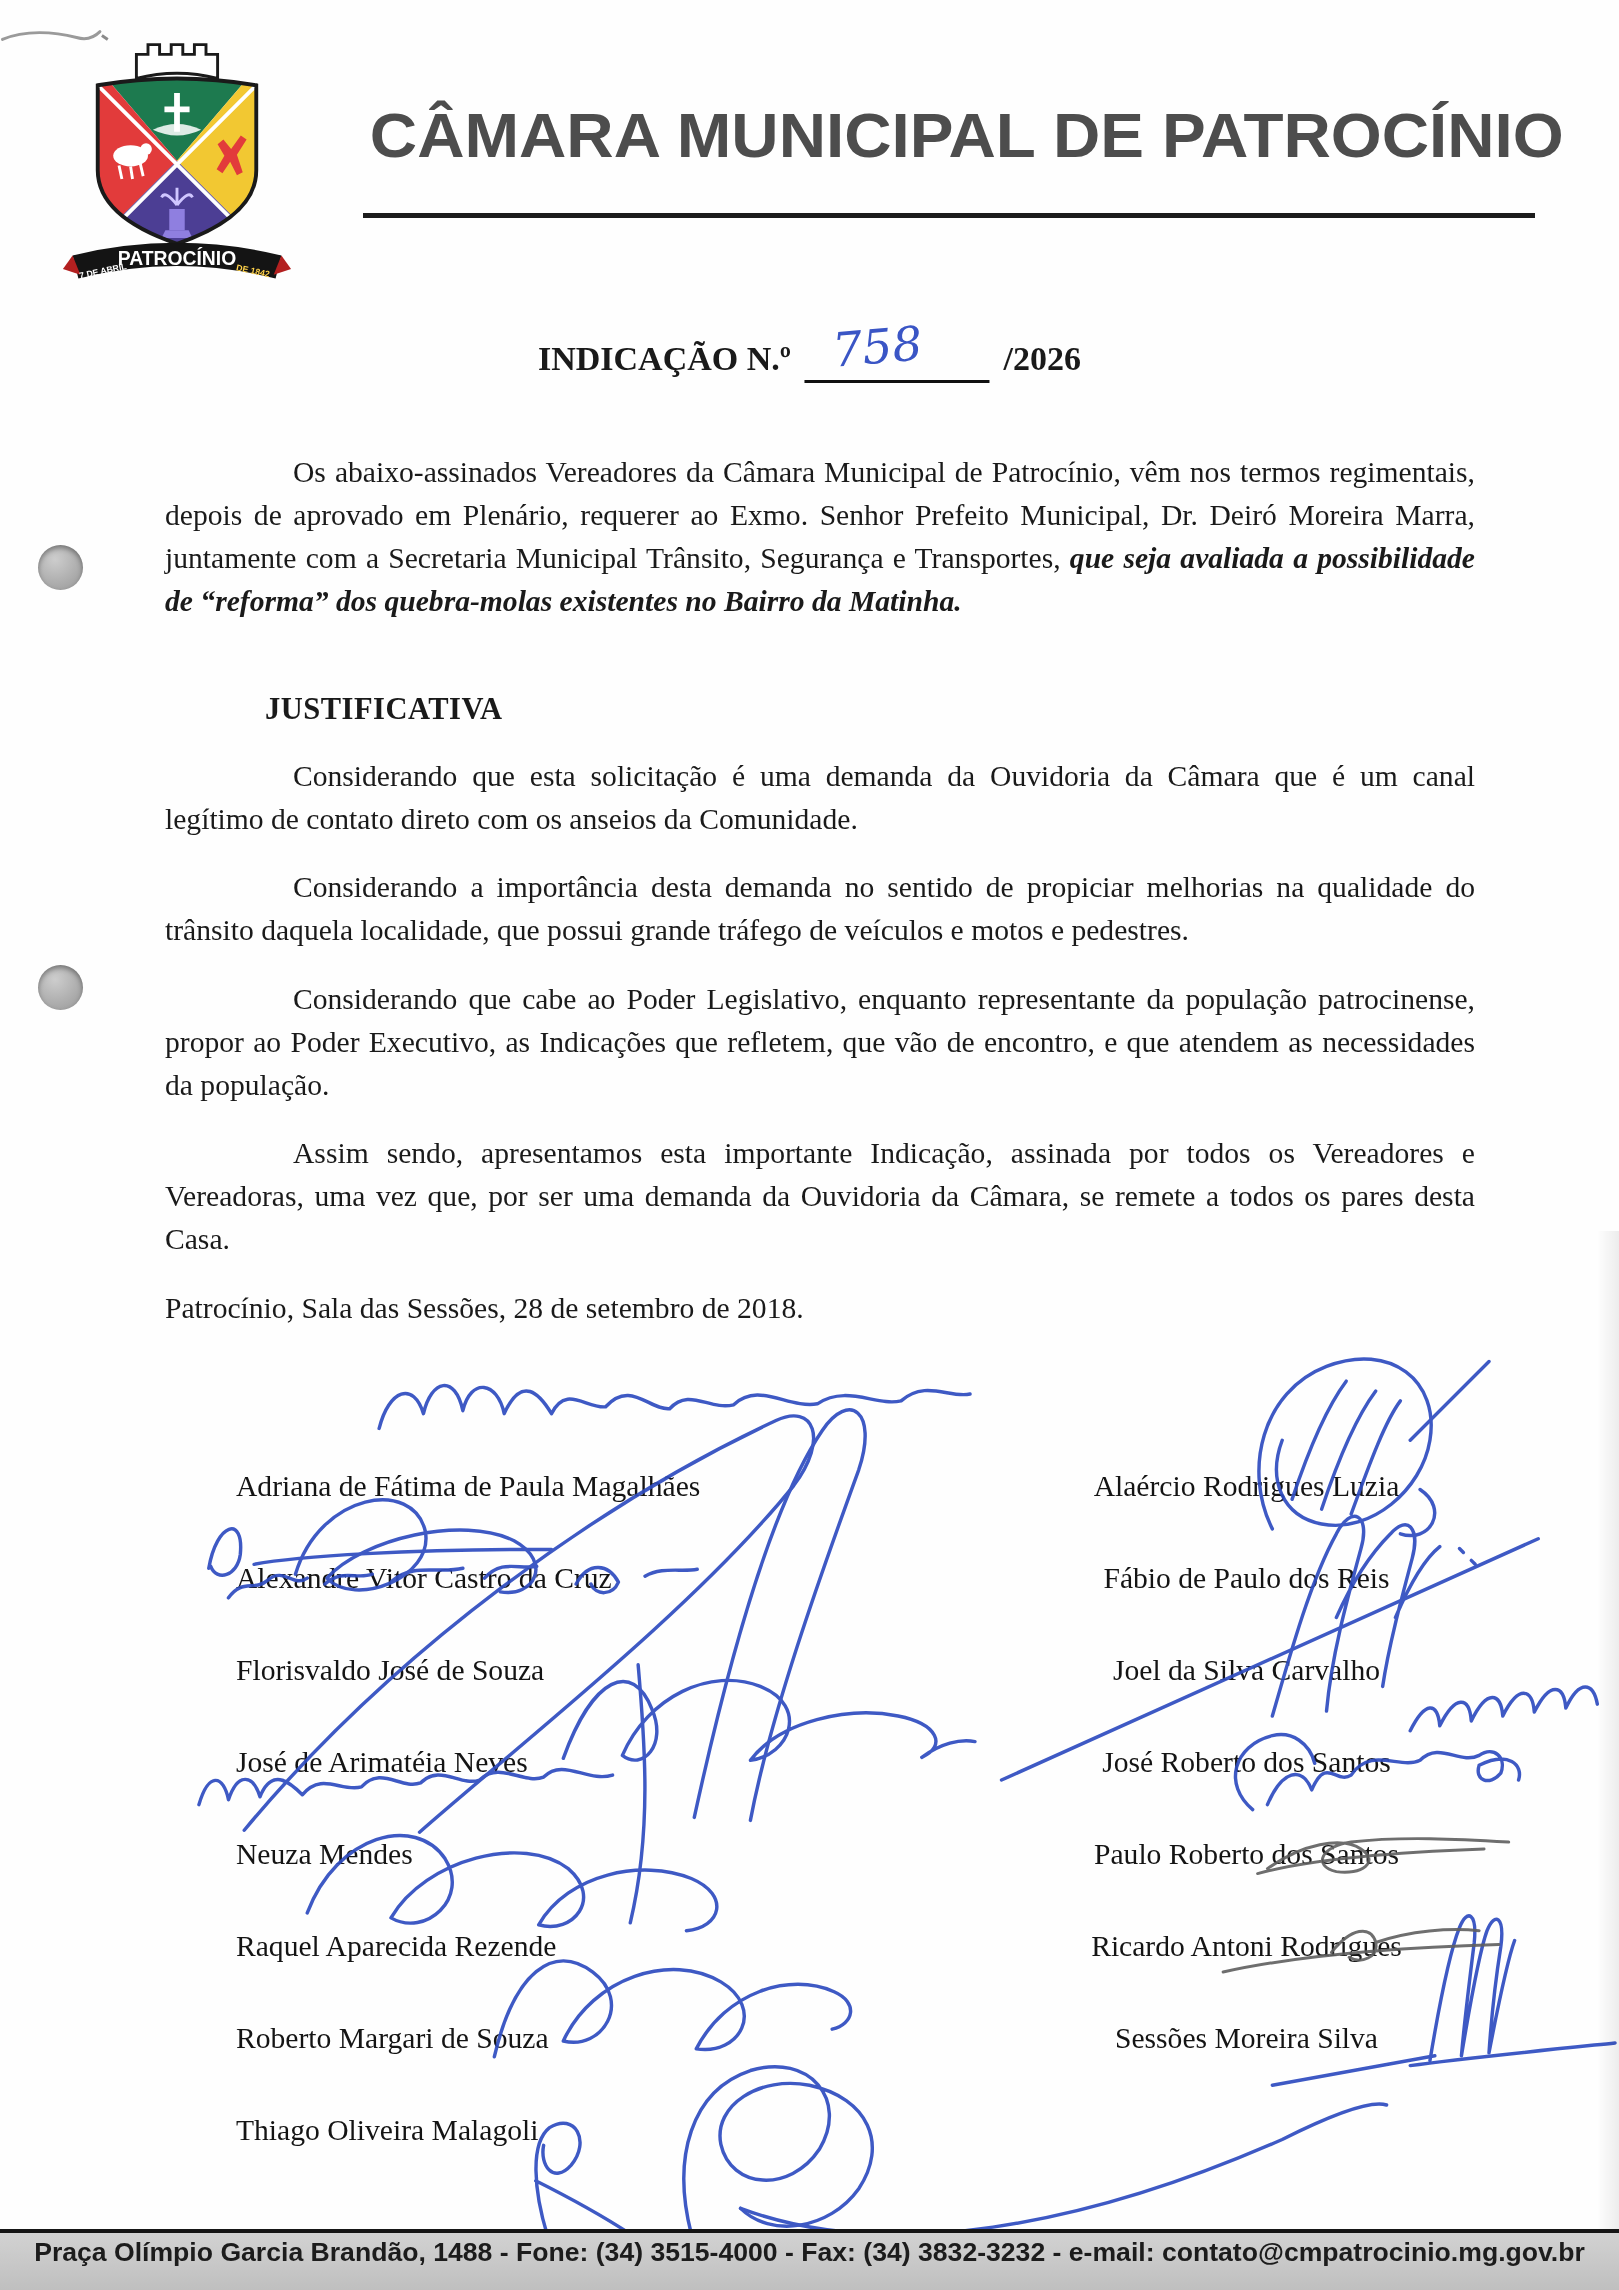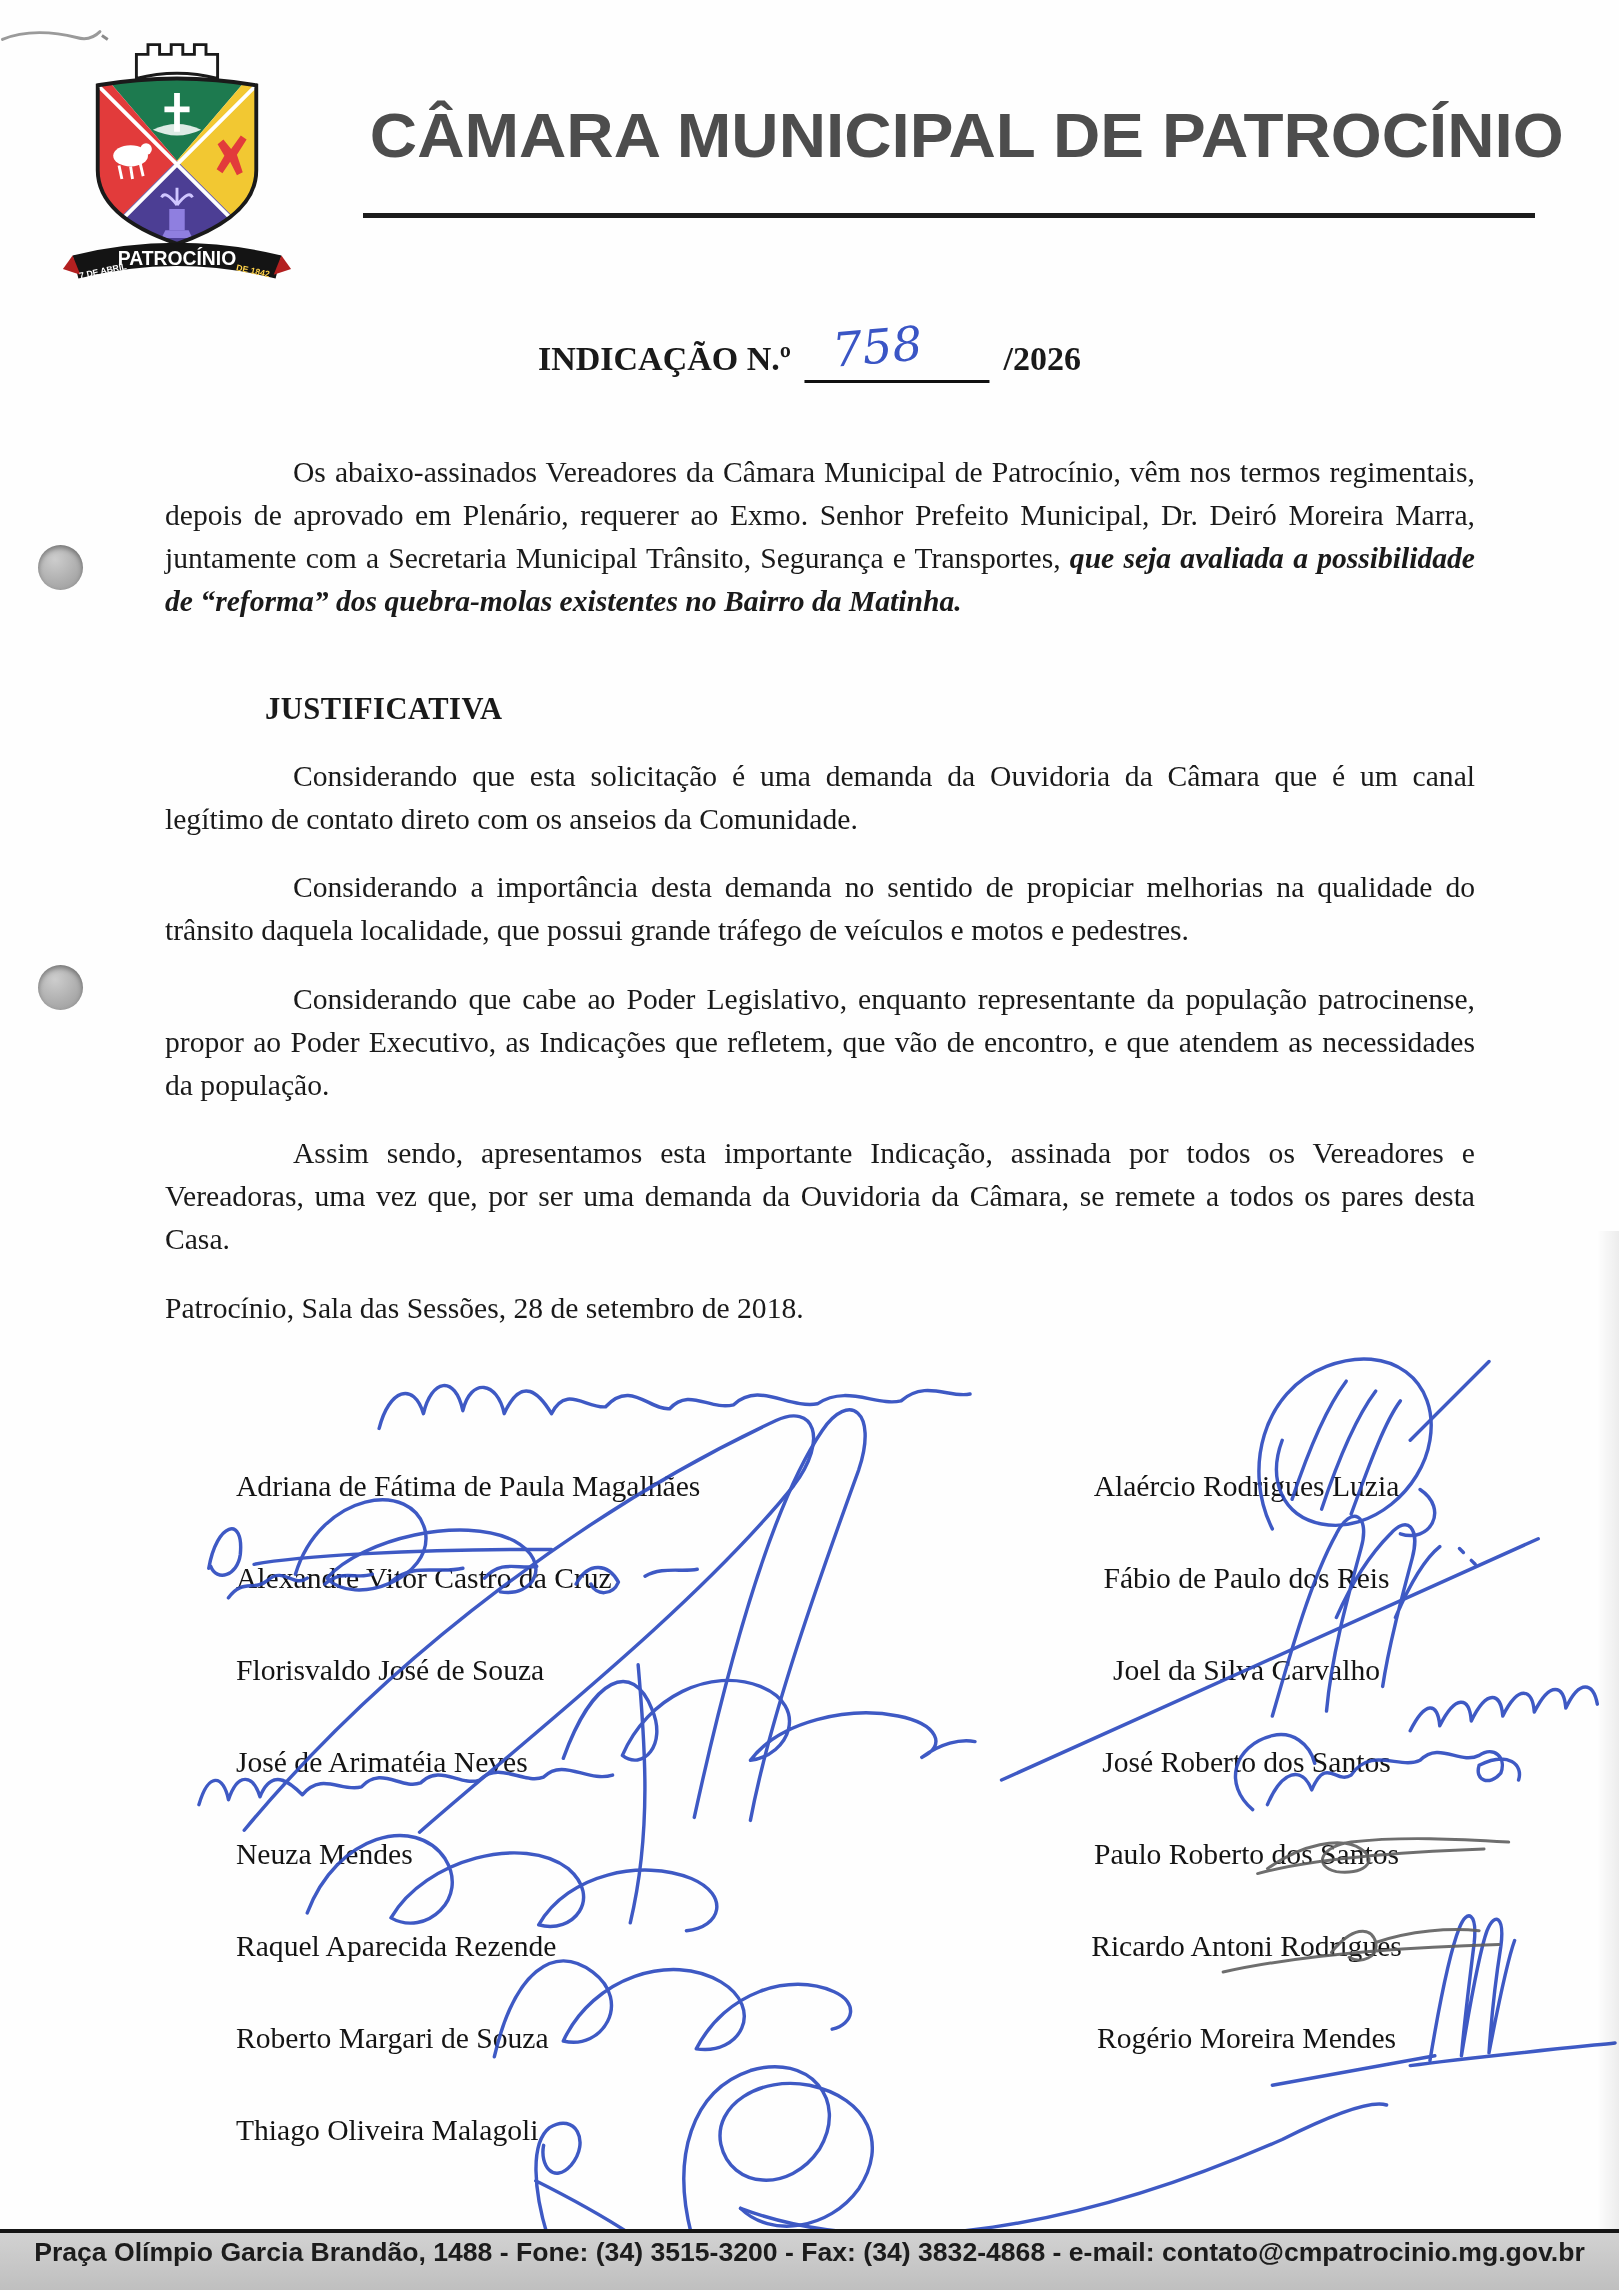--- a/index.html
+++ b/index.html
@@ -139,21 +139,21 @@
     <div class="sig-row">Roberto Margari de Souza</div>
     <div class="sig-row">Thiago Oliveira Malagoli</div>
   </div>
   <div class="sig-col sig-col-right">
     <div class="sig-row">Alaércio Rodrigues Luzia</div>
     <div class="sig-row">Fábio de Paulo dos Reis</div>
     <div class="sig-row">Joel da Silva Carvalho</div>
     <div class="sig-row">José Roberto dos Santos</div>
     <div class="sig-row">Paulo Roberto dos Santos</div>
     <div class="sig-row">Ricardo Antoni Rodrigues</div>
-    <div class="sig-row">Rogério Moreira Mendes</div>
+    <div class="sig-row">Sessões Moreira Silva</div>
   </div>
 
   <svg class="ink" viewBox="0 0 1644 935">
     <g stroke="#2e4cc0" stroke-width="3.5" fill="none" stroke-linecap="round" stroke-linejoin="round" opacity=".92">
 
       <path d="M385,110 C395,70 420,62 430,95 C438,60 462,55 470,92 C478,58 505,62 512,95 C530,55 548,75 560,95 C575,65 595,90 615,88 C640,60 660,92 680,90 C700,68 720,92 745,86 C770,62 800,90 830,85 C860,65 890,88 915,82 C940,60 965,80 985,75"></path>
 
       <path d="M212,252 C220,205 248,198 244,238 C241,260 220,266 214,250 M258,248 C300,240 420,232 560,233"></path>
       <path d="M300,258 C325,175 420,160 432,215 C440,262 360,292 332,262 C368,222 470,198 522,224 C562,246 542,282 508,276"></path>
       <path d="M248,518 C400,335 610,185 788,102 C826,84 842,120 806,168 C706,292 526,432 426,520"></path>
@@ -198,17 +198,17 @@
 
   <div class="hole hole-1"></div>
   <div class="hole hole-2"></div>
   <svg class="scribble-top" viewBox="0 0 120 40">
     <path d="M2,22 C25,12 55,14 78,20 C88,23 96,20 102,14" stroke="#9a9a9a" stroke-width="3" fill="none" stroke-linecap="round"></path>
     <path d="M104,18 l6,4" stroke="#8a8a8a" stroke-width="3" fill="none"></path>
   </svg>
   <div class="edge-shade"></div>
 
   <div class="footer">
-    <span>Praça Olímpio Garcia Brandão, 1488 - Fone: (34) 3515-3200 - Fax: (34) 3832-4868 - e-mail: contato@cmpatrocinio.mg.gov.br</span>
+    <span>Praça Olímpio Garcia Brandão, 1488 - Fone: (34) 3515-4000 - Fax: (34) 3832-3232 - e-mail: contato@cmpatrocinio.mg.gov.br</span>
   </div>
 
 </div>
 
 
 </body></html>

